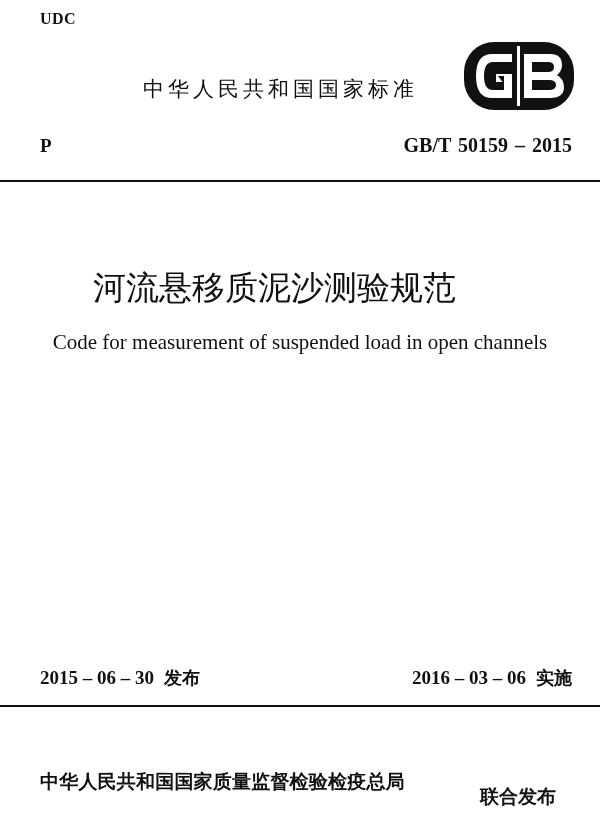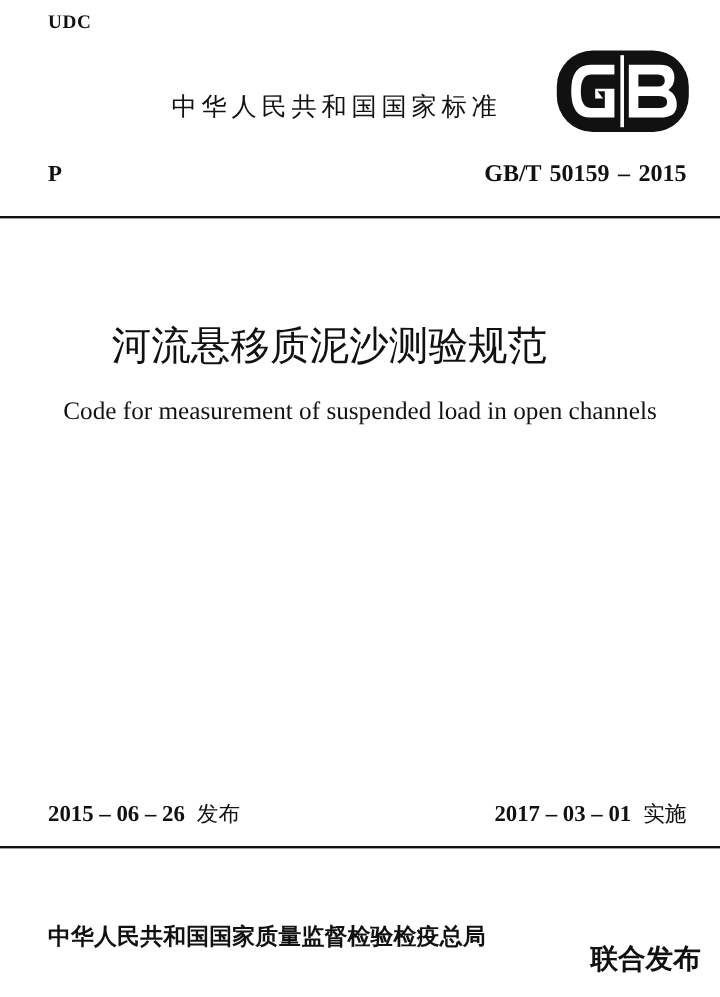--- a/index.html
+++ b/index.html
@@ -70,42 +70,42 @@
       font-family: "Liberation Serif", serif;
       white-space: nowrap;
     }
     .date-row {
       top: 666px; font-size: 19px; font-weight: bold;
       font-family: "Liberation Serif", serif;
       white-space: nowrap;
     }
     .date-row .cn {
       font-family: "DejaVu Sans", sans-serif;
-      font-weight: normal;
+      font-weight: bold;
       font-size: 18px;
       margin-left: 10px;
     }
     .issue { left: 40px; }
     .effective { right: 28px; }
 
     .issuer-block {
       left: 40px; top: 768px;
       font-family: "DejaVu Sans", "Liberation Sans", sans-serif;
       font-weight: bold;
       font-size: 19px;
       line-height: 27px;
       white-space: nowrap;
     }
     .issuer-line1 { letter-spacing: 6.4px; }
     .issuer-line2 { letter-spacing: 0.2px; }
     .joint {
-      left: 492px; top: 784px;
+      left: 480px; top: 784px;
       font-family: "DejaVu Sans", "Liberation Sans", sans-serif;
       font-weight: bold;
-      font-size: 23px;
+      font-size: 19px;
       white-space: nowrap;
     }
   </style>
 </head>
 <body>
 
 <div class="abs udc">UDC</div>
 
 <div class="abs nat-std">中华人民共和国国家标准</div>
 
@@ -129,25 +129,25 @@
 
 <div class="abs std-number">GB/T 50159 – 2015</div>
 
 <div class="abs rule top"></div>
 
 <div class="abs title-cn">河流悬移质泥沙测验规范</div>
 
 <div class="abs title-en">Code for measurement of suspended load in open channels</div>
 
 <div class="abs date-row issue">
-  <span>2015 – 06 – 26</span><span class="cn">发布</span>
+  <span>2015 – 06 – 30</span><span class="cn">发布</span>
 </div>
 
 <div class="abs date-row effective">
-  <span>2017 – 03 – 01</span><span class="cn">实施</span>
+  <span>2016 – 03 – 06</span><span class="cn">实施</span>
 </div>
 
 <div class="abs rule bottom"></div>
 
 <div class="abs issuer-block">
   <div class="issuer-line2">中华人民共和国国家质量监督检验检疫总局</div>
 </div>
 
 <div class="abs joint">联合发布</div>
 

